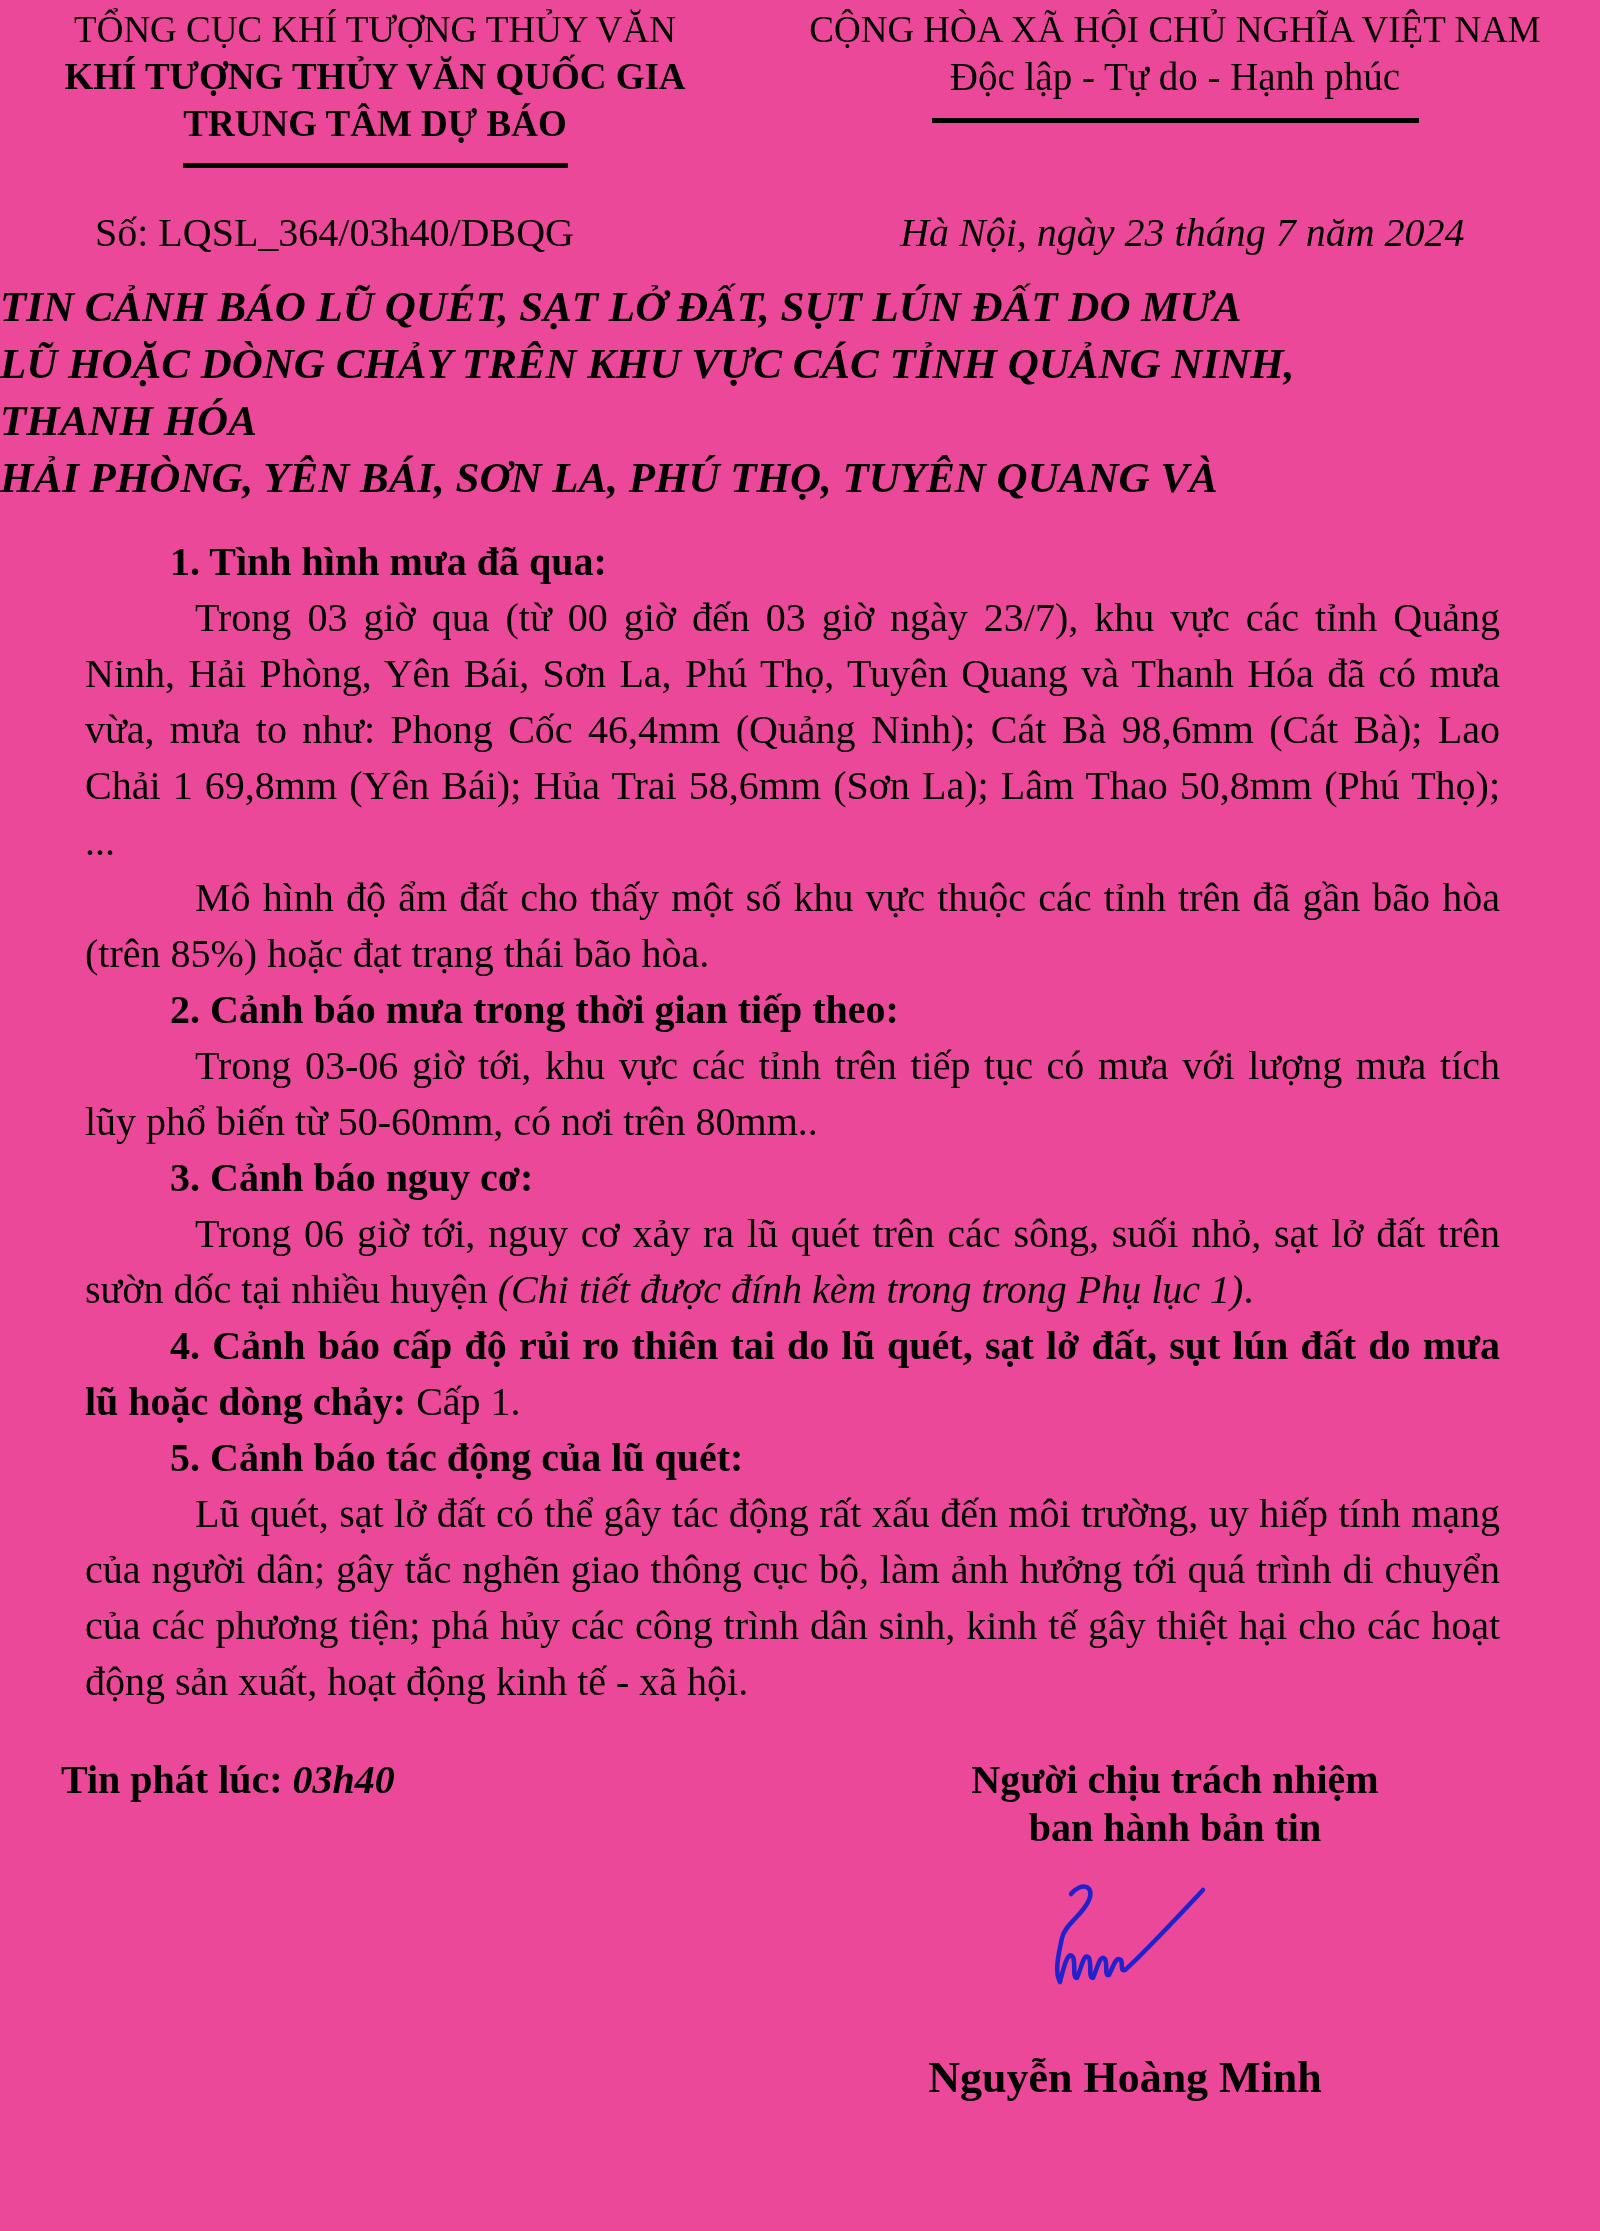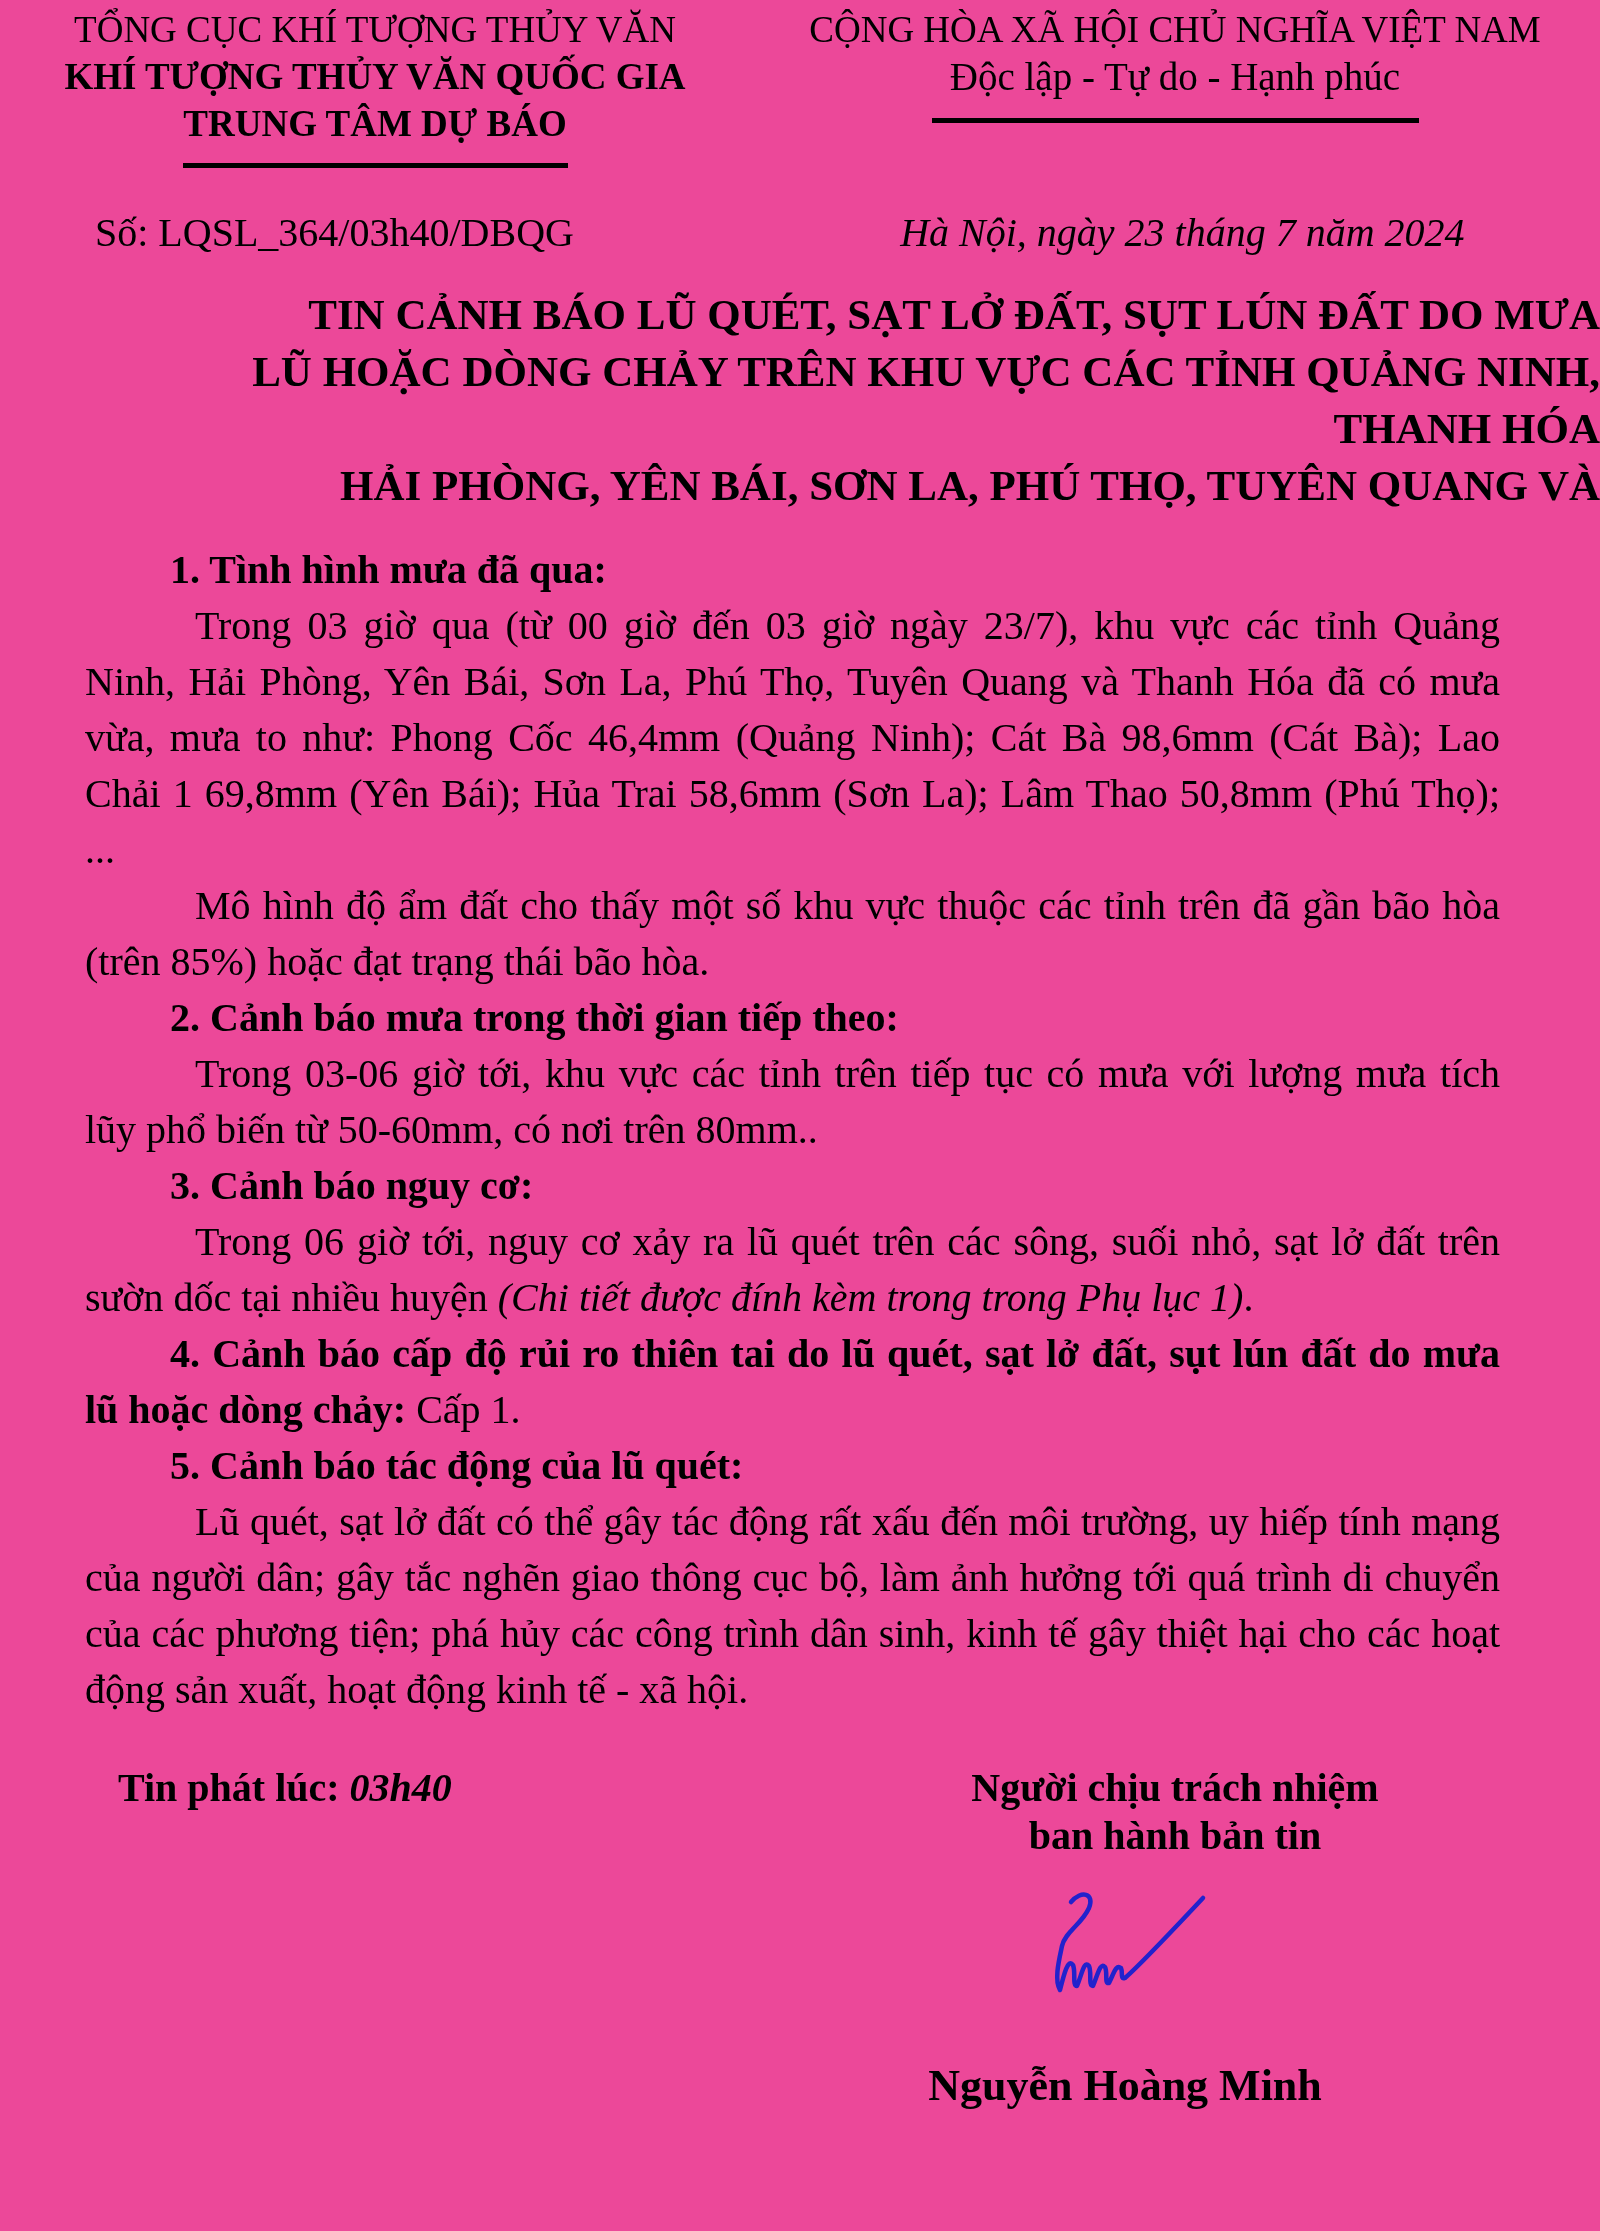--- a/index.html
+++ b/index.html
@@ -19,31 +19,31 @@
   .italic{font-style:italic;}
   .motto{font-size:39px;line-height:47px;font-weight:normal;white-space:nowrap;}
   .rule{height:5px;background:#000;}
   .rule-left{width:385px;margin:16px auto 0 auto;}
   .rule-right{width:487px;margin:18px auto 0 auto;}
   
   .meta-row{display:flex;margin-top:40px;font-size:40px;line-height:50px;gap:26px;}
   .meta-left{width:750px;text-align:left;padding-left:95px;box-sizing:border-box;white-space:nowrap;}
   .meta-right{width:850px;text-align:center;font-style:italic;white-space:nowrap;}
   
-  .title{margin-top:28px;text-align:right;font-weight:bold;font-size:43px;line-height:57px;}
+  .title{margin-top:20px;text-align:left;font-weight:bold;font-size:43px;line-height:57px;font-style:italic;}
   
   .doc-body{margin-top:28px;padding:0 100px 0 85px;font-size:40px;line-height:56px;text-align:justify;}
   .doc-body p{margin:0;padding:0;}
   p.heading{font-weight:bold;text-indent:85px;text-align:left;}
   p.para{text-indent:110px;}
   p.mixed{text-indent:85px;}
   .mixed .b{font-weight:bold;}
   
   .footer-row{display:flex;margin-top:46px;font-size:40px;line-height:48px;}
-  .ftr-left{width:750px;padding-left:118px;box-sizing:border-box;font-weight:bold;white-space:nowrap;}
+  .ftr-left{width:750px;padding-left:61px;box-sizing:border-box;font-weight:bold;white-space:nowrap;}
   .ftr-right{width:850px;text-align:center;font-weight:bold;}
   .sign-wrap{margin-left:750px;width:800px;text-align:center;box-sizing:border-box;padding-right:50px;}
   .sig-svg{margin-top:26px;display:inline-block;}
   .signer{margin-top:60px;font-size:44px;font-weight:bold;}
 </style>
 </head>
 <body>
 
 <div class="page">
 

